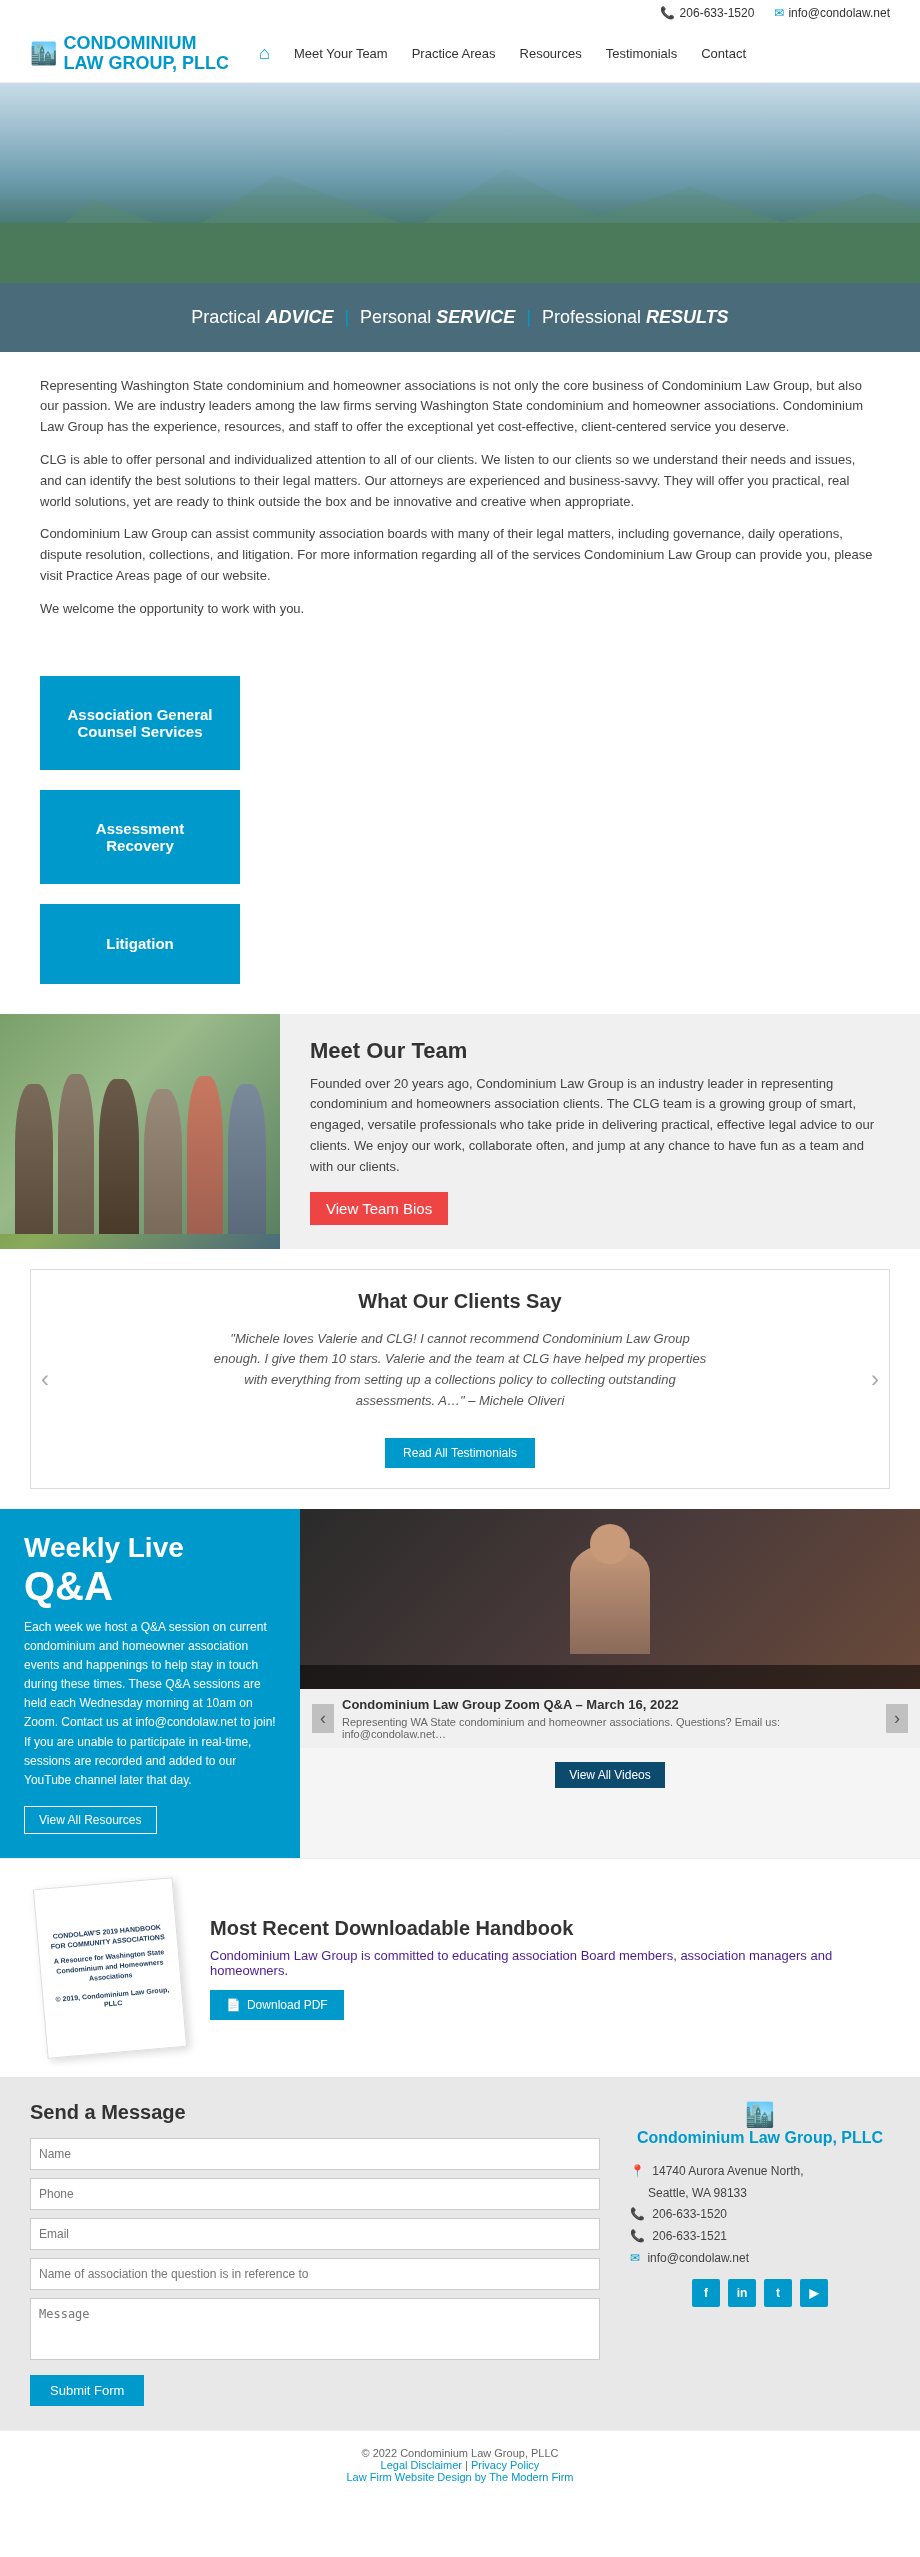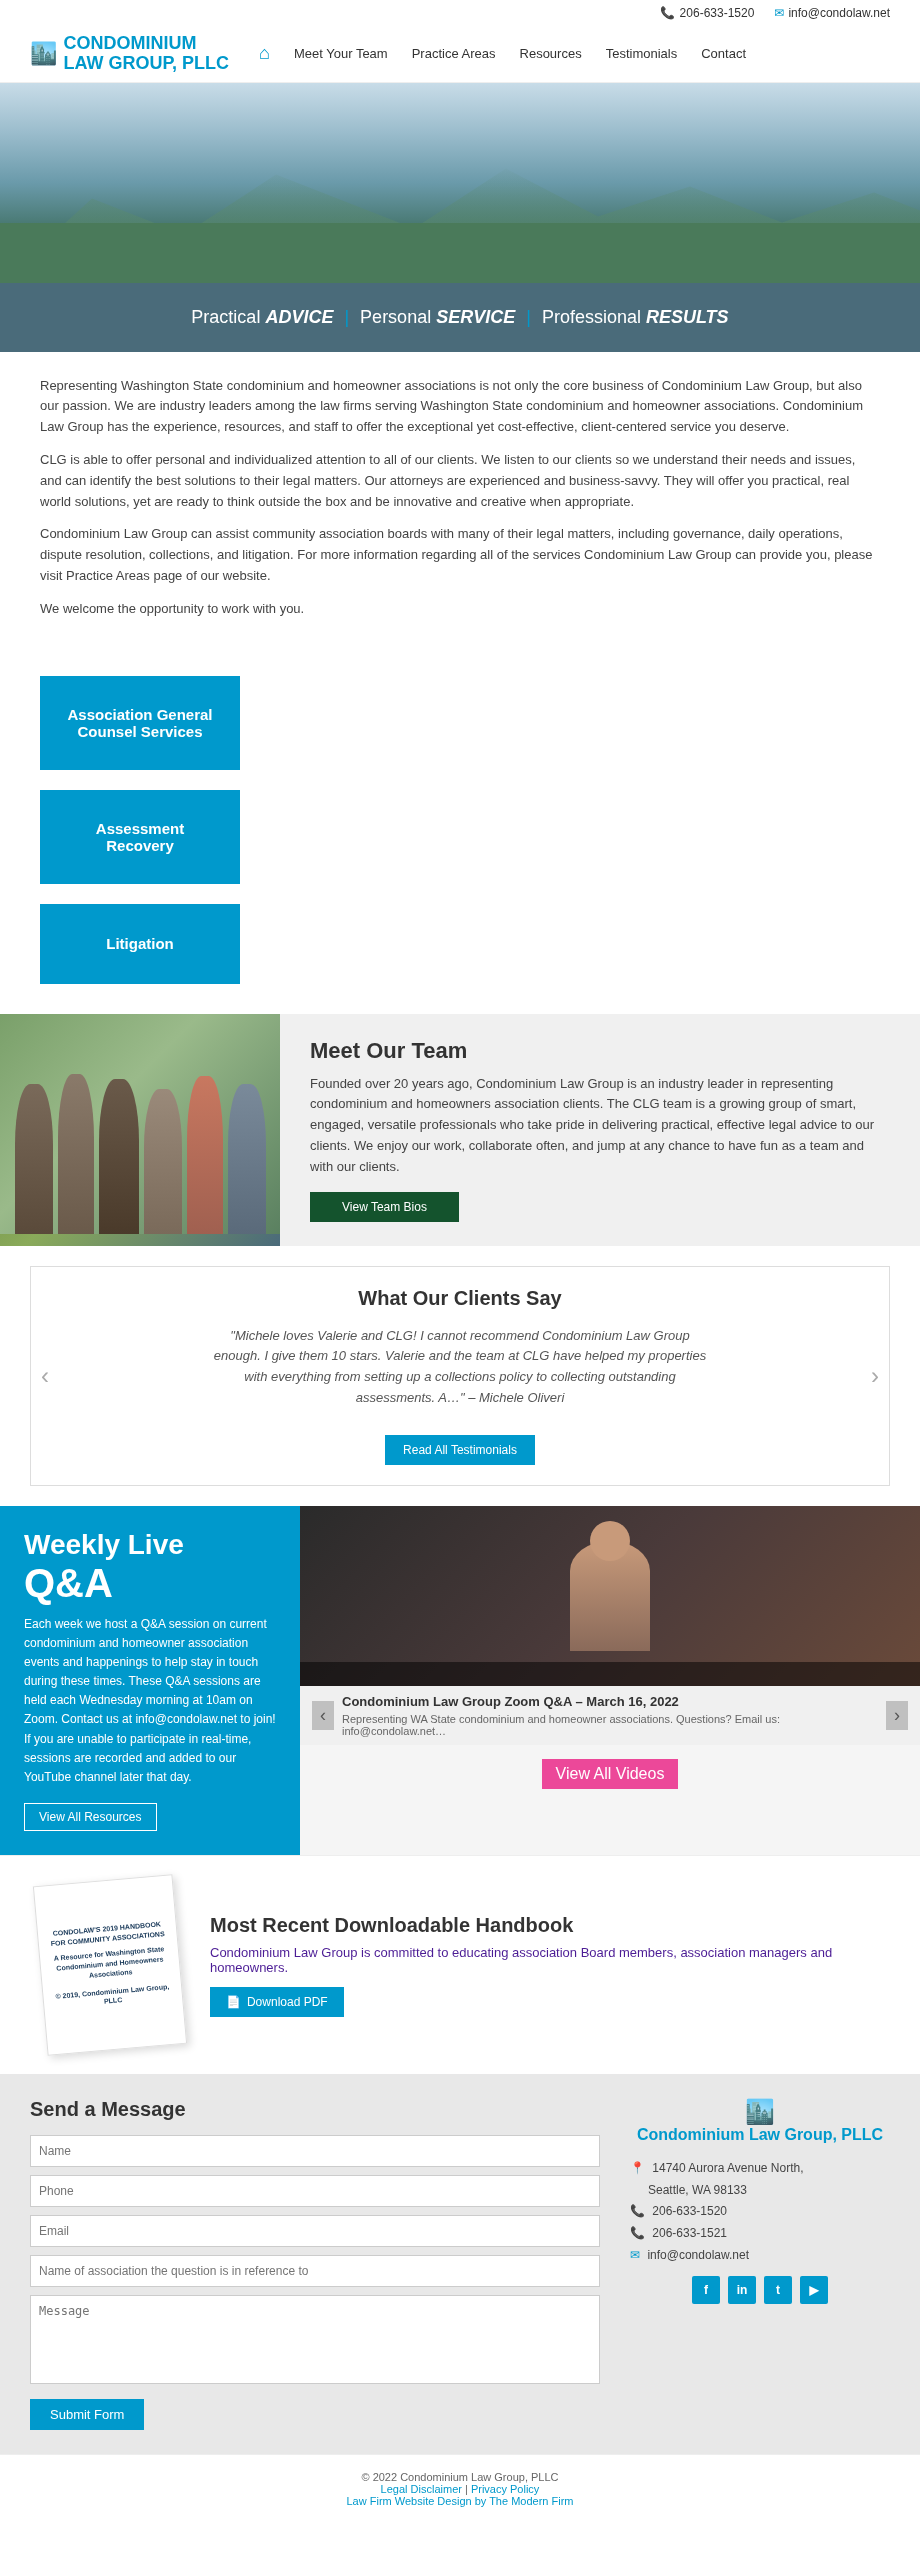--- a/index.html
+++ b/index.html
@@ -29,21 +29,21 @@
     
     .service-boxes { display: flex; justify-content: center; gap: 20px; padding: 20px 40px 30px; flex-direction: column; }
     .service-box { background: #0099cc; color: #fff; font-size: 15px; font-weight: bold; text-align: center; padding: 30px 20px; width: 200px; min-height: 80px; display: flex; align-items: center; justify-content: center; cursor: pointer; }
 
     
     .team-section { display: flex; background: #f0f0f0; }
     .team-photo { width: 280px; min-height: 220px; background: linear-gradient(135deg, #5a7a3a, #8aaa5a, #4a6a7a); flex-shrink: 0; position: relative; overflow: hidden; }
     .team-content { padding: 24px 30px; flex: 1; }
     .team-content h2 { font-size: 22px; color: #333; margin-bottom: 10px; }
     .team-content p { font-size: 13px; line-height: 1.6; color: #444; margin-bottom: 14px; }
-    .btn-blue { background: #14532d; color: #fff; border: none; padding: 8px 32px; font-size: 12px; cursor: pointer; }
+    .btn-blue { background: #ef4444; color: #fff; border: none; padding: 8px 16px; font-size: 15px; cursor: pointer; }
 
     
     .testimonials-section { border: 1px solid #ddd; margin: 20px 30px; padding: 20px; text-align: center; position: relative; }
     .testimonials-section h2 { font-size: 20px; margin-bottom: 16px; }
     .testimonial-text { font-size: 13px; color: #555; line-height: 1.6; max-width: 500px; margin: 0 auto 16px; font-style: italic; }
     .nav-arrow { position: absolute; top: 50%; transform: translateY(-50%); font-size: 24px; color: #aaa; cursor: pointer; background: none; border: none; }
     .nav-arrow.left { left: 10px; }
     .nav-arrow.right { right: 10px; }
     .btn-outline-blue { background: #0099cc; color: #fff; border: none; padding: 8px 18px; font-size: 12px; cursor: pointer; margin-top: 10px; }
 
@@ -51,36 +51,36 @@
     .qa-section { display: flex; background: #f5f5f5; }
     .qa-left { background: #0099cc; color: #fff; padding: 24px; width: 300px; flex-shrink: 0; }
     .qa-left h2 { font-size: 28px; font-weight: bold; line-height: 1.1; margin-bottom: 10px; }
     .qa-left h2 .qa { font-size: 40px; }
     .qa-left p { font-size: 12px; line-height: 1.6; margin-bottom: 10px; }
     .btn-white-outline { background: transparent; color: #fff; border: 1px solid #fff; padding: 6px 14px; font-size: 12px; cursor: pointer; margin-top: 6px; }
     .qa-right { flex: 1; position: relative; overflow: hidden; }
     .video-thumb { background: #333; height: 180px; position: relative; display: flex; align-items: center; justify-content: center; }
     .video-overlay { background: rgba(0,0,0,0.5); color: #fff; padding: 12px; }
     .qa-nav-btn { background: rgba(0,0,0,0.3); color: #fff; border: none; font-size: 18px; cursor: pointer; padding: 4px 8px; }
-    .btn-dark { background: #ec4899; color: #fff; border: none; padding: 6px 14px; font-size: 16px; cursor: pointer; margin: 8px auto; display: block; }
+    .btn-dark { background: #0c4a6e; color: #fff; border: none; padding: 6px 14px; font-size: 12px; cursor: pointer; margin: 8px auto; display: block; }
 
     
     .handbook-section { display: flex; align-items: center; padding: 24px 40px; border-top: 1px solid #eee; gap: 30px; }
     .handbook-cover { width: 140px; height: 170px; background: #fff; border: 1px solid #ddd; box-shadow: 3px 3px 8px rgba(0,0,0,0.15); transform: rotate(-5deg); display: flex; align-items: center; justify-content: center; flex-direction: column; font-size: 8px; text-align: center; padding: 8px; color: #333; flex-shrink: 0; }
     .handbook-content { flex: 1; }
     .handbook-content h2 { font-size: 20px; margin-bottom: 8px; }
     .handbook-content p { font-size: 13px; color: #4c1d95; margin-bottom: 12px; }
     .btn-download { background: #0099cc; color: #fff; border: none; padding: 8px 16px; font-size: 12px; cursor: pointer; display: flex; align-items: center; gap: 6px; }
 
     
     .contact-section { display: flex; background: #e8e8e8; padding: 24px 30px; gap: 30px; }
     .form-section { flex: 1; }
     .form-section h2 { font-size: 20px; margin-bottom: 14px; }
     .form-section input, .form-section textarea { width: 100%; border: 1px solid #ccc; padding: 8px; margin-bottom: 8px; font-size: 12px; background: #fff; }
-    .form-section textarea { height: 89px; resize: none; }
+    .form-section textarea { height: 62px; resize: none; }
     .btn-submit { background: #0099cc; color: #fff; border: none; padding: 8px 20px; font-size: 13px; cursor: pointer; margin-top: 4px; }
     .contact-info { width: 260px; flex-shrink: 0; text-align: center; }
     .contact-logo { margin-bottom: 14px; }
     .contact-logo h3 { color: #0099cc; font-size: 16px; font-weight: bold; }
     .contact-details { text-align: left; font-size: 12px; color: #444; line-height: 1.8; }
     .contact-details .icon { color: #0099cc; margin-right: 4px; }
     .social-icons { display: flex; gap: 8px; margin-top: 10px; justify-content: center; }
     .social-icon { width: 28px; height: 28px; background: #0099cc; color: #fff; display: flex; align-items: center; justify-content: center; font-size: 12px; font-weight: bold; cursor: pointer; border-radius: 2px; }
 
     

